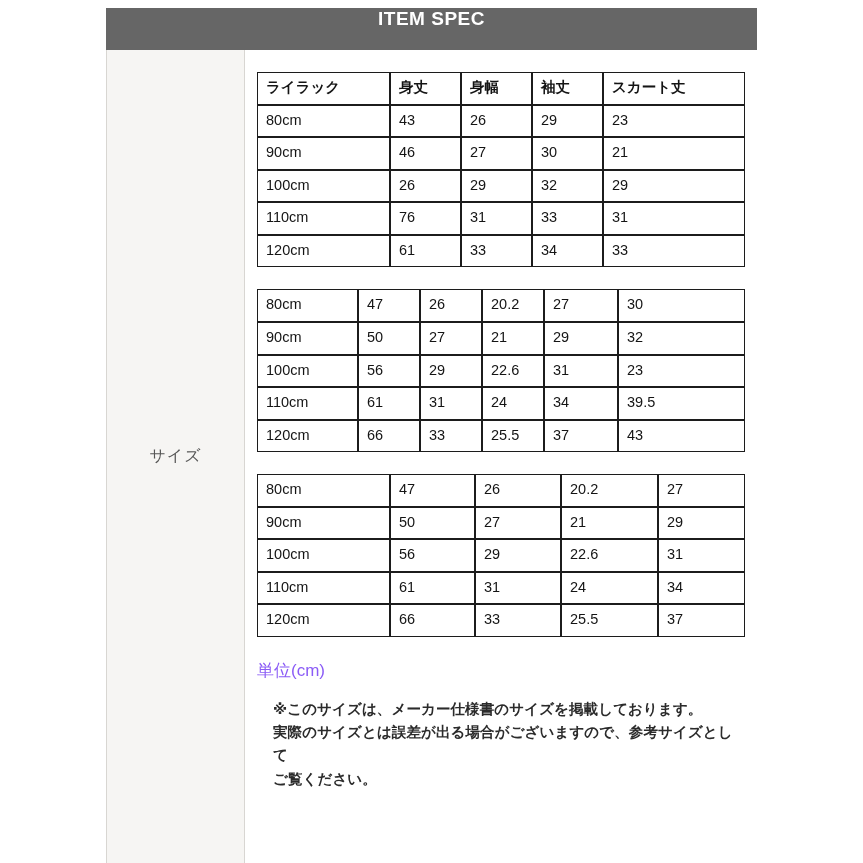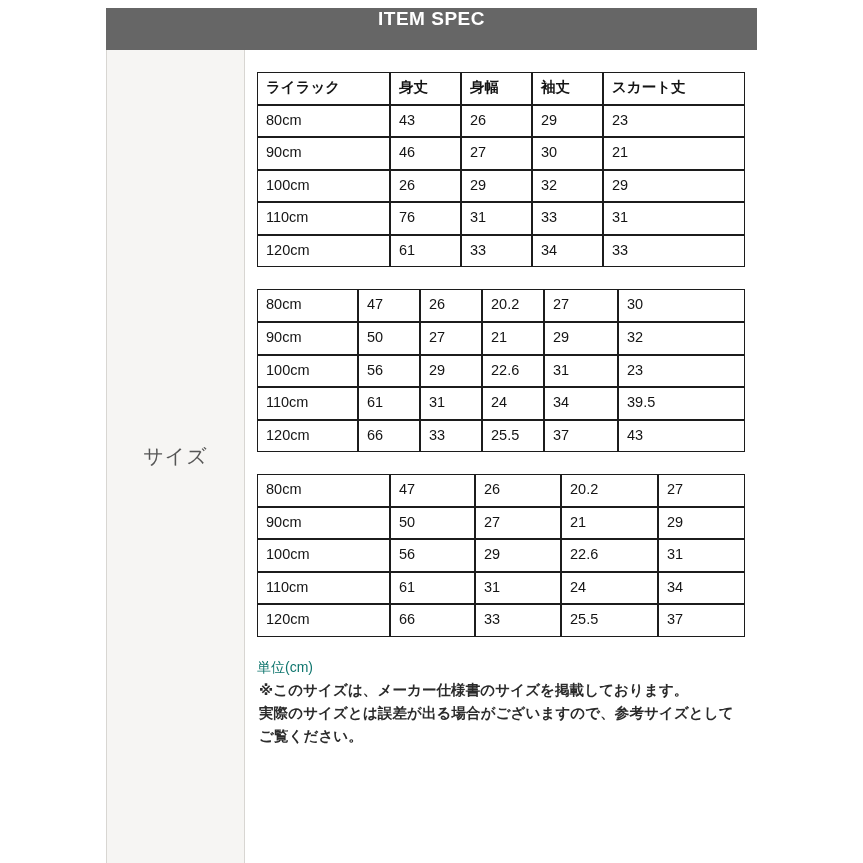--- a/index.html
+++ b/index.html
@@ -61,21 +61,21 @@
     flex: 0 0 138px;
     background: #f6f5f3;
     border-right: 1px solid #d8d6d2;
     box-sizing: border-box;
     display: flex;
     align-items: center;
     justify-content: center;
   }
 
   .label-col-text {
-    font-size: 20px;
+    font-size: 16px;
     color: #555555;
     letter-spacing: 1px;
   }
 
   .content-col {
     flex: 1 1 auto;
     box-sizing: border-box;
     padding: 22px 0 0 12px;
     background: #ffffff;
   }
@@ -105,30 +105,30 @@
   }
   table.spec-table tr.header-row td {
     font-weight: bold;
   }
   table.spec-table tr.header-row td.hdr-wrap {
     line-height: 1.45;
   }
 
   
   .unit-note {
-    font-size: 14px;
-    color: #0f766e;
-    margin: 0 0 2px 0;
+    font-size: 17px;
+    color: #8b5cf6;
+    margin: 0 0 16px 0;
   }
   .disclaimer {
     font-size: 14.5px;
     line-height: 1.6;
     color: #2b2b2b;
     font-weight: bold;
-    margin: 2px;
+    margin: 16px;
     white-space: pre-line;
     letter-spacing: 0.1px;
   }
 </style>
 </head>
 <body>
 
 <div class="page">
 
   <div class="spec-header">

